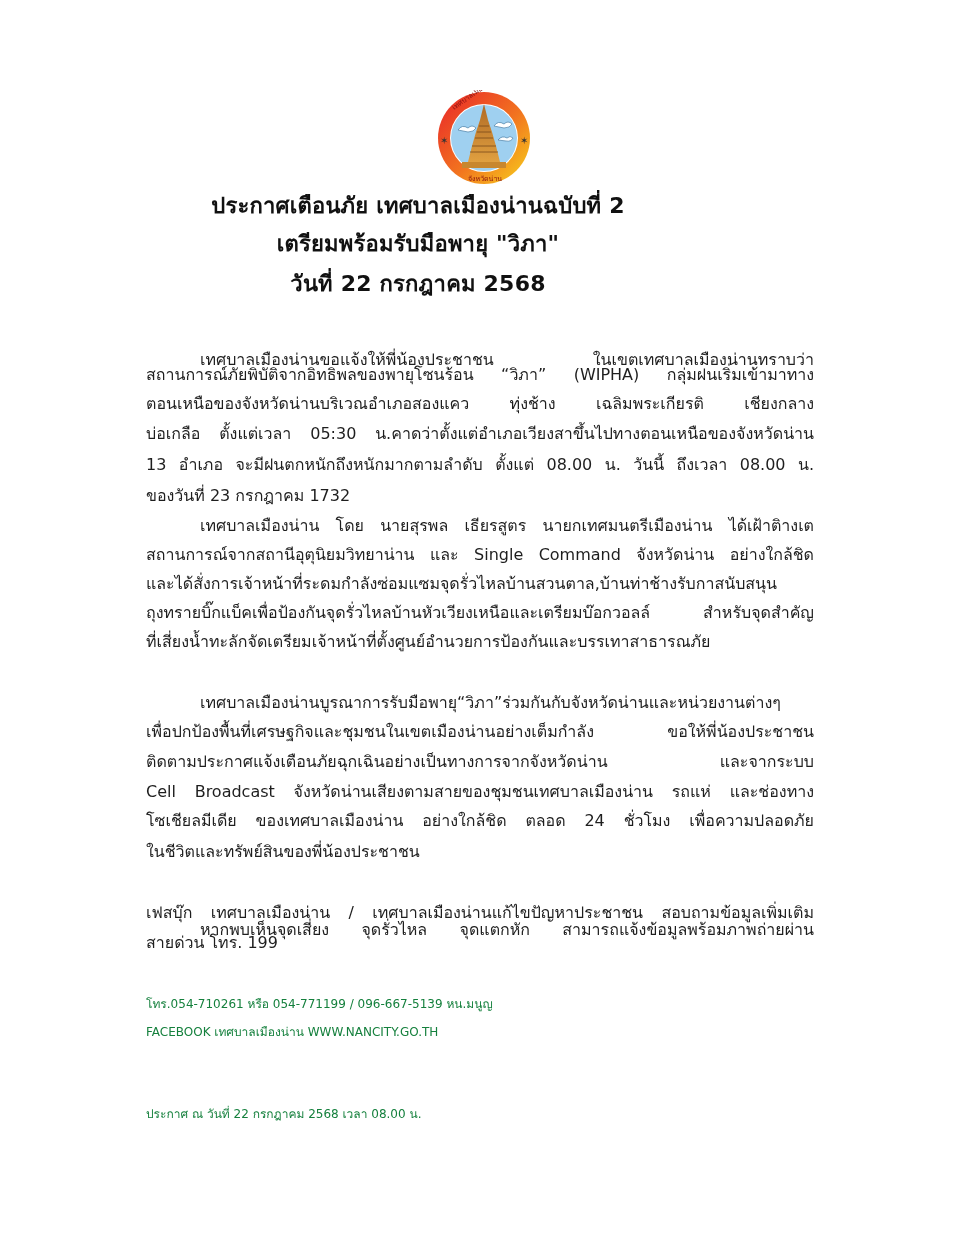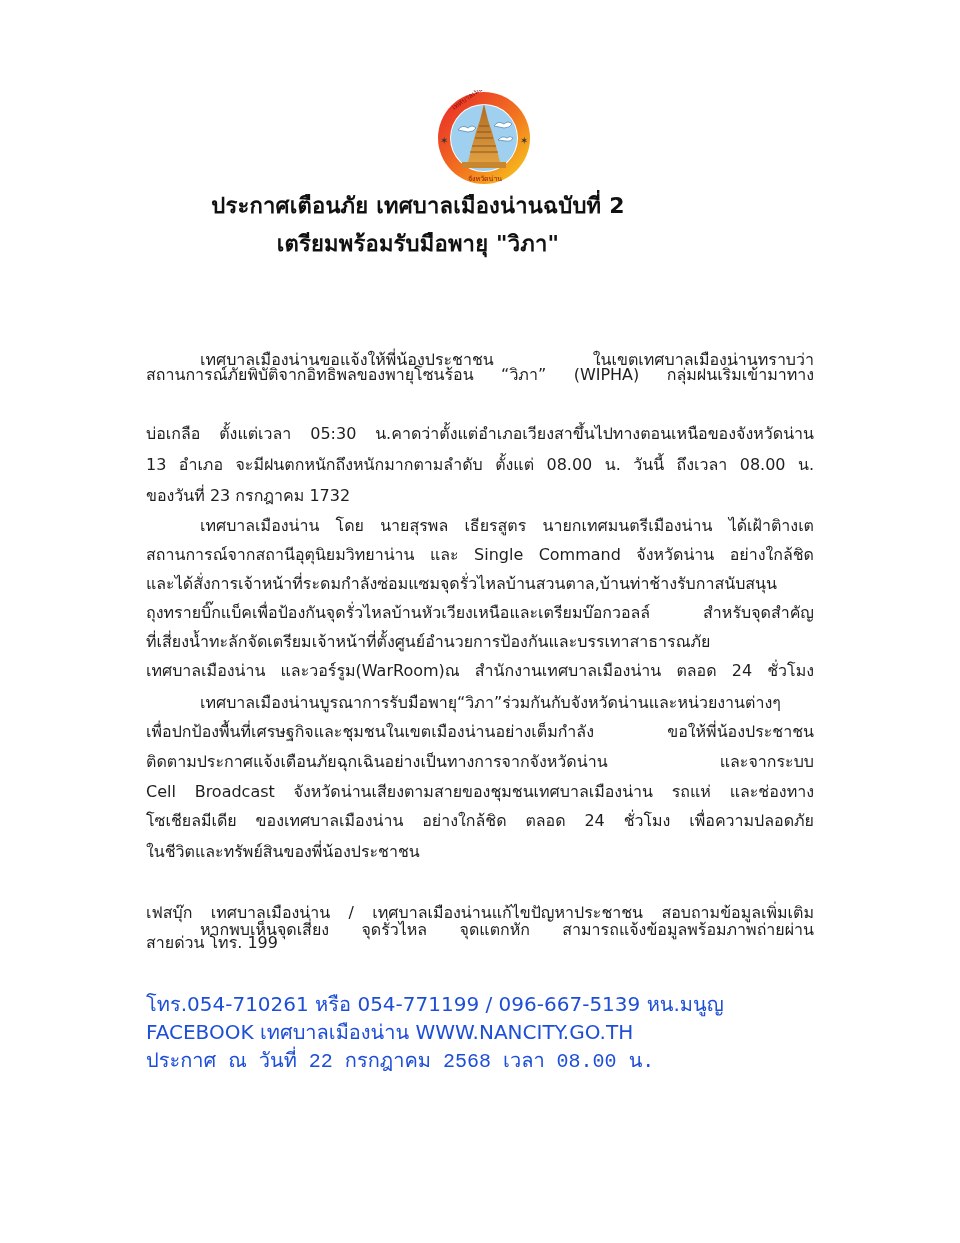--- a/index.html
+++ b/index.html
@@ -57,23 +57,23 @@
       text-align: justify;
       text-align-last: justify;
       overflow: visible;
     }
     .line.indent { left: 200px; width: 614px; }
     .line.last { text-align-last: left; width: auto; }
 
     .footer-line {
       position: absolute;
       left: 146px;
-      font-size: 20px;
+      font-size: 12px;
       line-height: 20px;
-      color: #1d4ed8;
+      color: #15803d;
       white-space: nowrap;
     }
   </style>
 </head>
 <body>
 
 <div class="page">
 
   <div class="logo">
     <svg viewBox="0 0 104 96">
@@ -107,42 +107,43 @@
       <text x="8" y="54" font-size="10" fill="#333">✶</text>
       <text x="88" y="54" font-size="10" fill="#333">✶</text>
 
       <text x="22" y="20" font-size="7" fill="#8a1010" font-family="DejaVu Sans, sans-serif" transform="rotate(-35 22 20)">เทศบาลเมืองน่าน</text>
       <text x="36" y="91" font-size="7" fill="#8a1010" font-family="DejaVu Sans, sans-serif">จังหวัดน่าน</text>
     </svg>
   </div>
 
   <div class="title-line" style="top:188px;">ประกาศเตือนภัย เทศบาลเมืองน่านฉบับที่ 2</div>
   <div class="title-line" style="top:226px;">เตรียมพร้อมรับมือพายุ "วิภา"</div>
+  <div class="title-line" style="top:266px;">วันที่ 22 กรกฎาคม 2568</div>
 
   <div class="line indent" style="top:336px;margin-top:14px;">เทศบาลเมืองน่านขอแจ้งให้พี่น้องประชาชน ในเขตเทศบาลเมืองน่านทราบว่า</div>
   <div class="line" style="top:365px;">สถานการณ์ภัยพิบัติจากอิทธิพลของพายุโซนร้อน “วิภา” (WIPHA) กลุ่มฝนเริ่มเข้ามาทาง</div>
+  <div class="line" style="top:394px;">ตอนเหนือของจังหวัดน่านบริเวณอำเภอสองแคว  ทุ่งช้าง  เฉลิมพระเกียรติ  เชียงกลาง</div>
   <div class="line" style="top:424px;">บ่อเกลือ  ตั้งแต่เวลา 05:30 น.คาดว่าตั้งแต่อำเภอเวียงสาขึ้นไปทางตอนเหนือของจังหวัดน่าน</div>
   <div class="line" style="top:455px;">13 อำเภอ จะมีฝนตกหนักถึงหนักมากตามลำดับ ตั้งแต่ 08.00 น. วันนี้ ถึงเวลา 08.00 น.</div>
   <div class="line last" style="top:486px;">ของวันที่ 23 กรกฎาคม 1732</div>
 
   <div class="line indent" style="top:516px;">เทศบาลเมืองน่าน โดย นายสุรพล เธียรสูตร นายกเทศมนตรีเมืองน่าน ได้เฝ้าติางเต</div>
   <div class="line" style="top:545px;">สถานการณ์จากสถานีอุตุนิยมวิทยาน่าน และ Single Command จังหวัดน่าน อย่างใกล้ชิด</div>
   <div class="line" style="top:574px;">และได้สั่งการเจ้าหน้าที่ระดมกำลังซ่อมแซมจุดรั่วไหลบ้านสวนตาล,บ้านท่าช้างรับกาสนับสนุน</div>
   <div class="line" style="top:603px;">ถุงทรายบิ๊กแบ็คเพื่อป้องกันจุดรั่วไหลบ้านหัวเวียงเหนือและเตรียมบ๊อกวอลล์ สำหรับจุดสำคัญ</div>
   <div class="line" style="top:632px;">ที่เสี่ยงน้ำทะลักจัดเตรียมเจ้าหน้าที่ตั้งศูนย์อำนวยการป้องกันและบรรเทาสาธารณภัย</div>
-  <div class="line" style="top:661px;">เทศบาลเมืองน่าน และวอร์รูม(WarRoom)ณ สำนักงานเทศบาลเมืองน่าน ตลอด 24 ชั่วโมง</div>
 
   <div class="line indent" style="top:693px;">เทศบาลเมืองน่านบูรณาการรับมือพายุ“วิภา”ร่วมกันกับจังหวัดน่านและหน่วยงานต่างๆ</div>
   <div class="line" style="top:722px;">เพื่อปกป้องพื้นที่เศรษฐกิจและชุมชนในเขตเมืองน่านอย่างเต็มกำลัง ขอให้พี่น้องประชาชน</div>
   <div class="line" style="top:752px;">ติดตามประกาศแจ้งเตือนภัยฉุกเฉินอย่างเป็นทางการจากจังหวัดน่าน และจากระบบ</div>
   <div class="line" style="top:782px;">Cell Broadcast จังหวัดน่านเสียงตามสายของชุมชนเทศบาลเมืองน่าน รถแห่ และช่องทาง</div>
   <div class="line" style="top:811px;">โซเชียลมีเดีย ของเทศบาลเมืองน่าน อย่างใกล้ชิด  ตลอด 24 ชั่วโมง เพื่อความปลอดภัย</div>
   <div class="line last" style="top:842px;">ในชีวิตและทรัพย์สินของพี่น้องประชาชน</div>
 
   <div class="line indent" style="top:874px;margin-top:46px;">หากพบเห็นจุดเสี่ยง จุดรั่วไหล จุดแตกหัก  สามารถแจ้งข้อมูลพร้อมภาพถ่ายผ่าน</div>
   <div class="line" style="top:903px;">เฟสบุ๊ก เทศบาลเมืองน่าน / เทศบาลเมืองน่านแก้ไขปัญหาประชาชน สอบถามข้อมูลเพิ่มเติม</div>
   <div class="line last" style="top:933px;">สายด่วน โทร. 199</div>
 
   <div class="footer-line" style="top:994px;">โทร.054-710261 หรือ  054-771199 / 096-667-5139 หน.มนูญ</div>
   <div class="footer-line" style="top:1022px;">FACEBOOK เทศบาลเมืองน่าน WWW.NANCITY.GO.TH</div>
-  <div class="footer-line" style="top:1052px;font-family:Liberation Mono, monospace;">ประกาศ ณ วันที่ 22 กรกฎาคม 2568 เวลา 08.00 น.</div>
+  <div class="footer-line" style="top:1104px;">ประกาศ ณ วันที่ 22 กรกฎาคม 2568 เวลา 08.00 น.</div>
 
 </div>
 
 </body></html>

